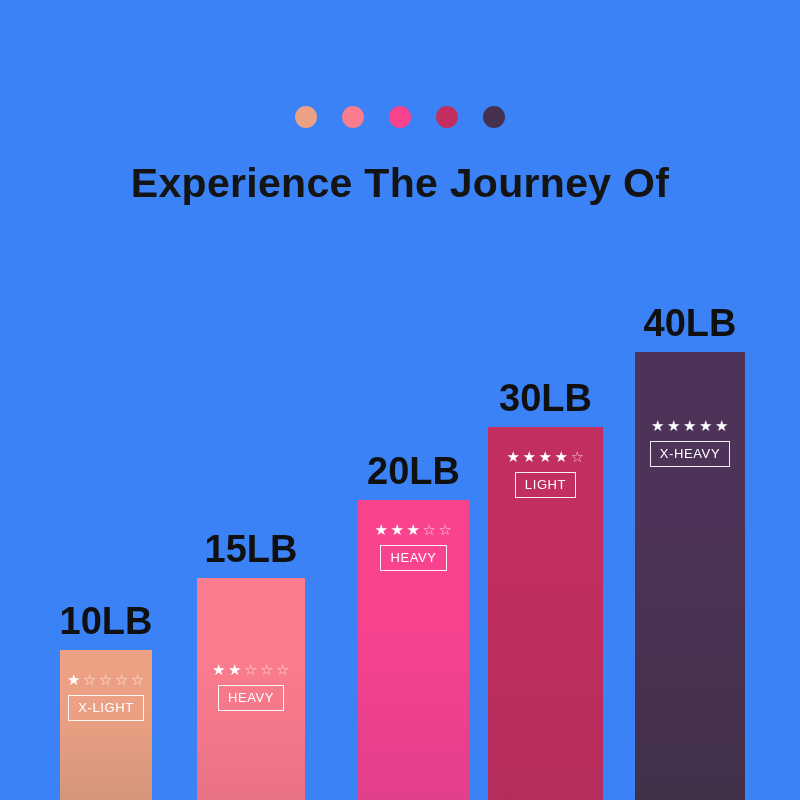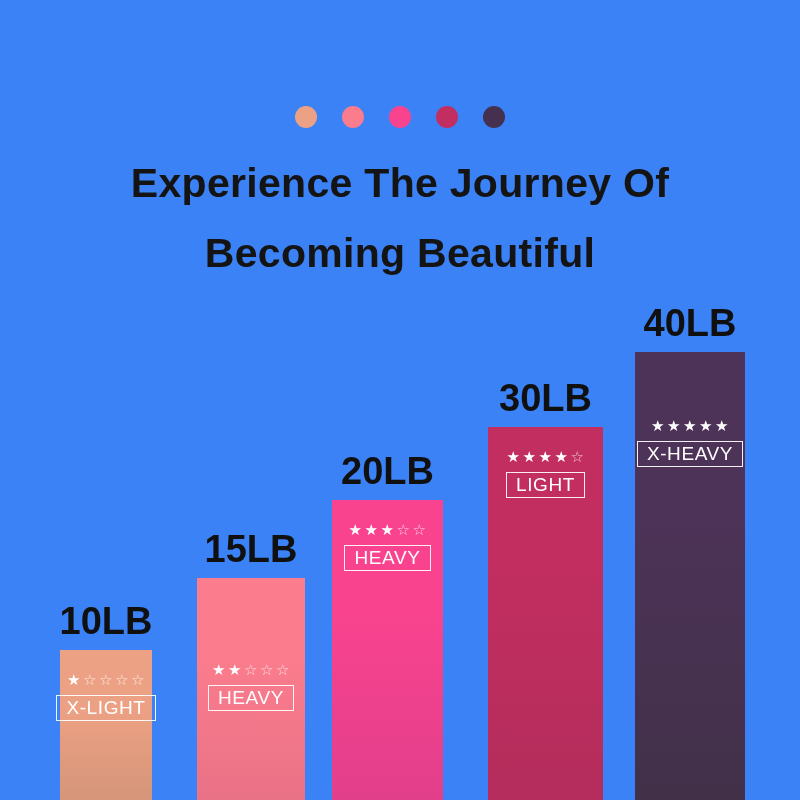--- a/index.html
+++ b/index.html
@@ -101,21 +101,21 @@
     font-size: 15px;
     line-height: 16px;
     color: #ffffff;
     letter-spacing: 0.5px;
   }
   .star { display: inline-block; }
   .star.off { opacity: 0.72; }
   .level-badge {
     border: 1.6px solid rgba(255,255,255,0.92);
     color: #ffffff;
-    font-size: 19px;
+    font-size: 13px;
     line-height: 13px;
     padding: 5px 9px 6px 9px;
     letter-spacing: 0.6px;
     white-space: nowrap;
     font-family: "Liberation Sans", sans-serif;
   }
 </style>
 </head>
 <body>
 
@@ -124,21 +124,20 @@
   <div id="dot-row">
       <span class="dot" style="background: rgb(237, 161, 132);"></span>
       <span class="dot" style="background: rgb(250, 124, 141);"></span>
       <span class="dot" style="background: rgb(249, 67, 143);"></span>
       <span class="dot" style="background: rgb(193, 46, 95);"></span>
       <span class="dot" style="background: rgb(69, 48, 80);"></span>
     </div>
 
   <div id="headline">
     <span class="line">Experience The Journey Of</span>
-    <span class="line">Becoming Beautiful</span>
   </div>
 
   <div id="chart">
       <div class="bar-group" style="left: 60px; width: 92px; height: 150px;">
         <div class="bar" style="height: 150px; background: linear-gradient(rgb(237, 161, 132) 0%, rgb(237, 161, 132) 38%, rgb(213, 149, 121) 100%);"></div>
         <div class="bar-weight" style="bottom: 158px;">10LB</div>
         <div class="bar-inner" style="top: 22px;">
           <div class="stars">
             <span class="star">★</span>
             <span class="star off">☆</span>
@@ -156,21 +155,21 @@
           <div class="stars">
             <span class="star">★</span>
             <span class="star">★</span>
             <span class="star off">☆</span>
             <span class="star off">☆</span>
             <span class="star off">☆</span>
           </div>
           <div class="level-badge">HEAVY</div>
         </div>
       </div>
-      <div class="bar-group" style="left: 332px; width: 111px; height: 300px;">
+      <div class="bar-group" style="left: 358px; width: 111px; height: 300px;">
         <div class="bar" style="height: 300px; background: linear-gradient(rgb(249, 67, 143) 0%, rgb(249, 67, 143) 38%, rgb(226, 63, 139) 100%);"></div>
         <div class="bar-weight" style="bottom: 308px;">20LB</div>
         <div class="bar-inner" style="top: 22px;">
           <div class="stars">
             <span class="star">★</span>
             <span class="star">★</span>
             <span class="star">★</span>
             <span class="star off">☆</span>
             <span class="star off">☆</span>
           </div>

